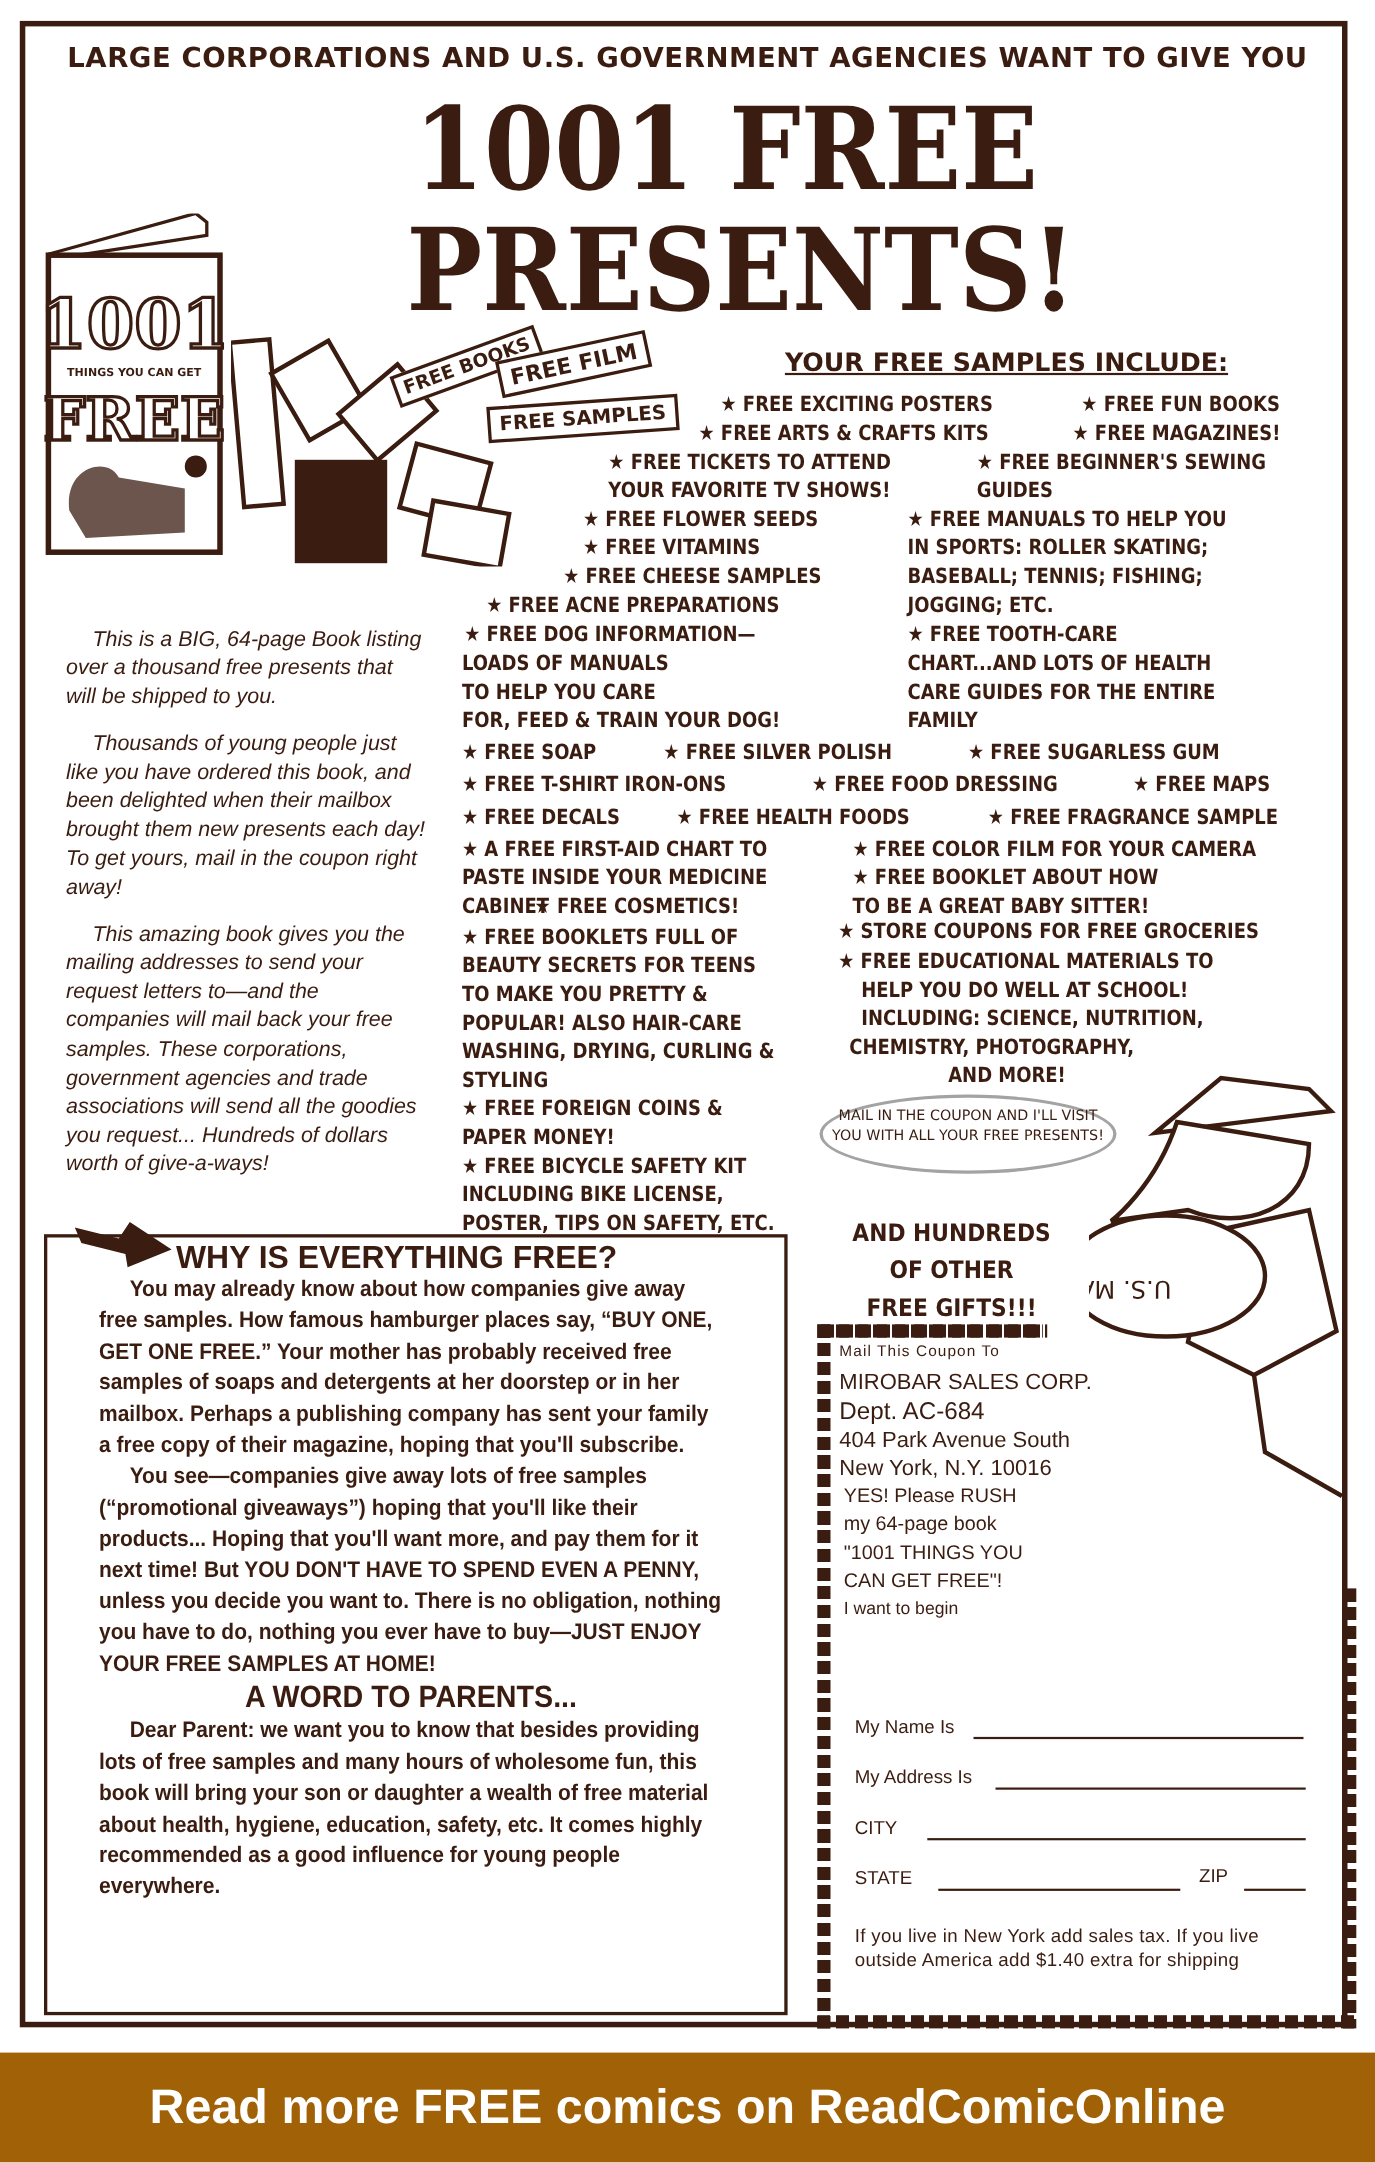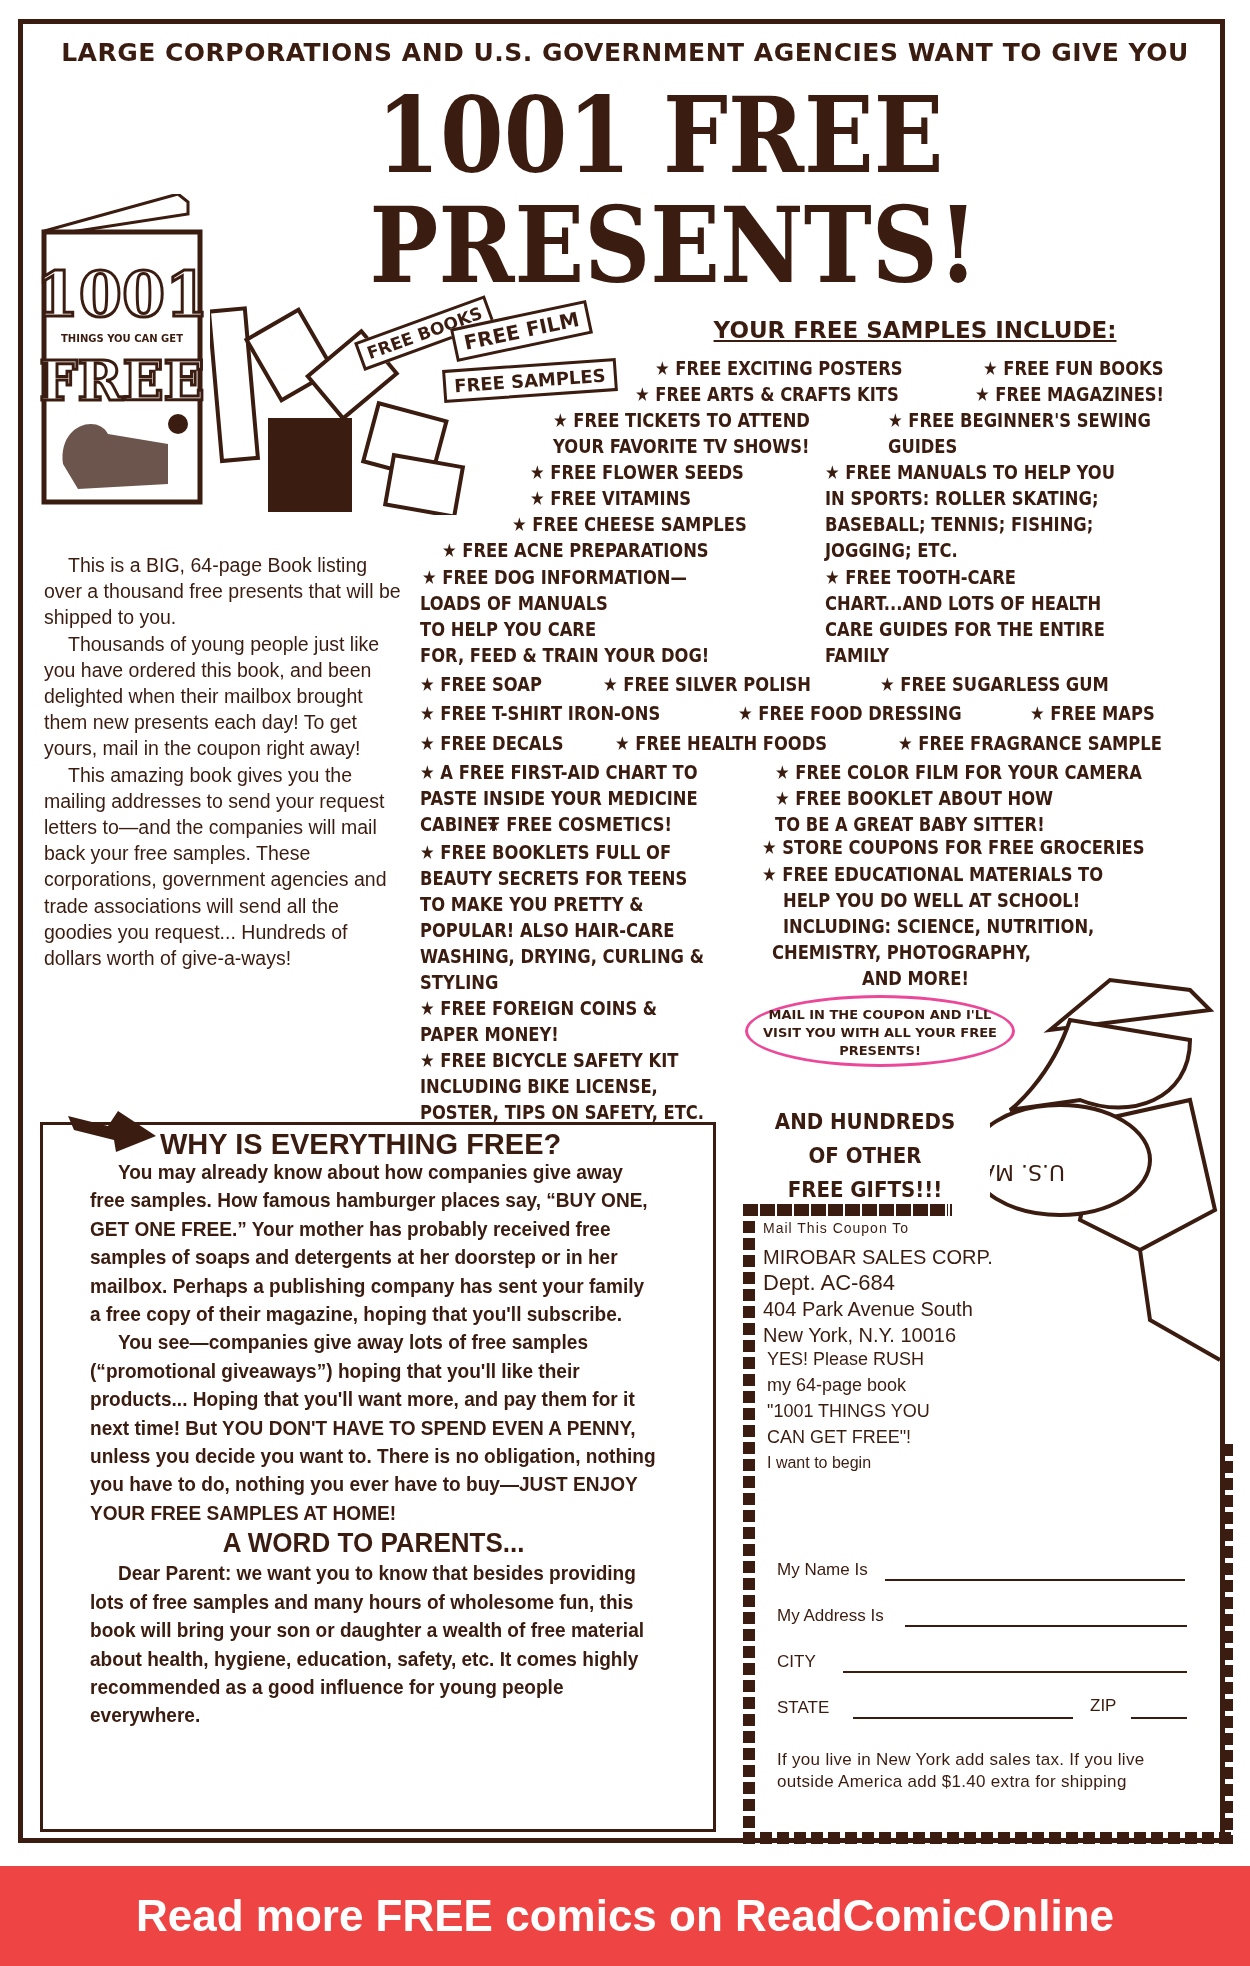--- a/index.html
+++ b/index.html
@@ -7,33 +7,33 @@
   .abs{position:absolute;}
   .frame{left:18px;top:19px;width:1207px;height:1824px;border:5px solid #3a1c10;box-sizing:border-box;}
   .top-line{left:40px;top:38px;width:1170px;text-align:center;font-family:"DejaVu Sans",sans-serif;font-weight:bold;font-size:25px;letter-spacing:0.5px;}
   .big{left:330px;width:660px;text-align:center;font-family:"DejaVu Serif",serif;font-weight:bold;color:#3a1c10;transform:scaleX(0.88);transform-origin:center;}
   .big1{top:80px;font-size:104px;line-height:112px;}
   .big2{top:190px;font-size:104px;line-height:112px;}
   .book{left:38px;top:194px;width:170px;height:312px;}
   .include-title{left:700px;top:317px;width:430px;text-align:center;font-weight:bold;font-size:23px;text-decoration:underline;font-family:"DejaVu Sans",sans-serif;}
   .cond{font-family:"DejaVu Sans",sans-serif;font-weight:bold;font-size:19px;line-height:25.8px;white-space:nowrap;transform:scaleX(0.86);transform-origin:left top;}
   .lp{left:44px;top:552px;width:360px;font-family:"Liberation Sans",sans-serif;font-size:19.5px;line-height:26.2px;}
-  .lp p{margin:0;text-indent:24px;}
+  .lp p{margin:16px;text-indent:24px;font-style:italic;}
   .whybox{left:40px;top:1122px;width:676px;height:710px;border:3px solid #3a1c10;box-sizing:border-box;}
   .why-title{left:160px;top:1128px;font-family:"Liberation Sans",sans-serif;font-size:29px;font-weight:bold;}
   .why-body{left:90px;top:1158px;width:610px;font-family:"Liberation Sans",sans-serif;font-weight:bold;font-size:20.5px;line-height:28.4px;transform:scaleX(0.93);transform-origin:left top;}
   .why-body p{margin:0;text-indent:30px;}
   .parents-title{font-size:28px;text-align:center;text-indent:0 !important;line-height:32px;}
   .coupon{left:743px;top:1204px;width:492px;height:640px;}
   .dash-h{position:absolute;height:12px;background:repeating-linear-gradient(90deg,#3a1c10 0 12px,transparent 12px 17px);}
   .dash-v{position:absolute;width:12px;background:repeating-linear-gradient(180deg,#3a1c10 0 12px,transparent 12px 17px);}
   .cp-text{font-family:"Liberation Sans",sans-serif;}
   .line{position:absolute;border-bottom:2px solid #3a1c10;height:0;}
-  .banner{left:0;top:1866px;width:1250px;height:100px;background:#ef4444;color:#fff;font-family:"Liberation Sans",sans-serif;font-weight:bold;font-size:44px;text-align:center;line-height:100px;}
-  .bubble{left:745px;top:995px;width:270px;height:72px;border:3px solid #ec4899;border-radius:50%;box-sizing:border-box;text-align:center;font-size:13px;font-weight:bold;font-family:"DejaVu Sans",sans-serif;line-height:18px;padding-top:8px;}
+  .banner{left:0;top:1866px;width:1250px;height:100px;background:#a16207;color:#fff;font-family:"Liberation Sans",sans-serif;font-weight:bold;font-size:44px;text-align:center;line-height:100px;}
+  .bubble{left:745px;top:995px;width:270px;height:72px;border:3px solid #a3a3a3;border-radius:50%;box-sizing:border-box;text-align:center;font-size:13px;font-weight:normal;font-family:"DejaVu Sans",sans-serif;line-height:18px;padding-top:8px;}
 </style>
 </head>
 <body>
 
 <div class="abs frame"></div>
 
 <div class="abs top-line">LARGE CORPORATIONS AND U.S. GOVERNMENT AGENCIES WANT TO GIVE YOU</div>
 <div class="abs big big1">1001 FREE</div>
 <div class="abs big big2">PRESENTS!</div>
 

